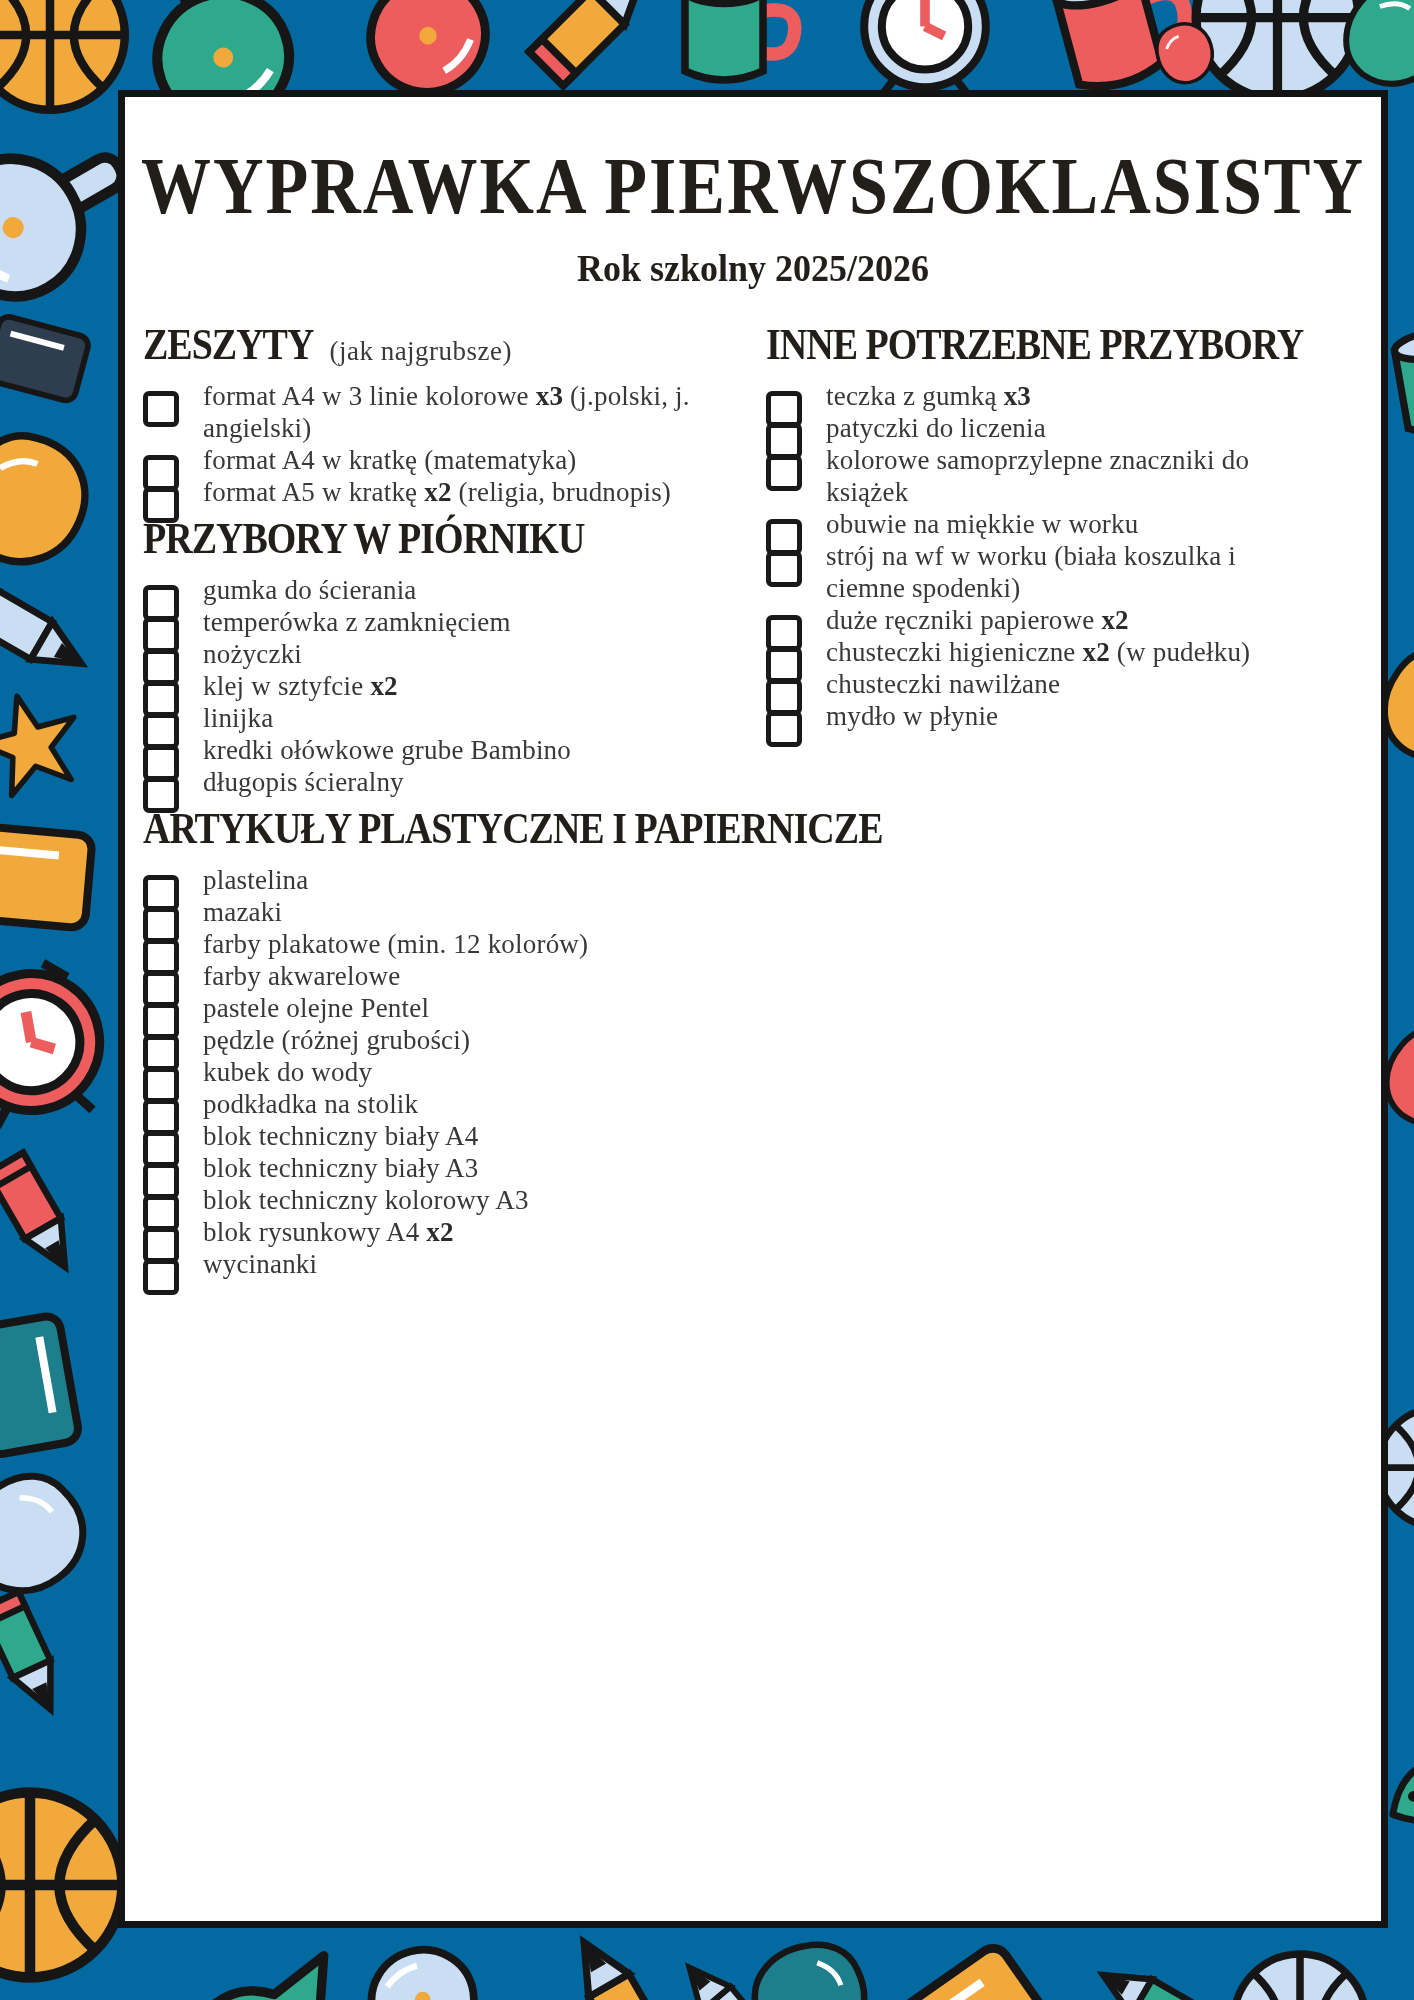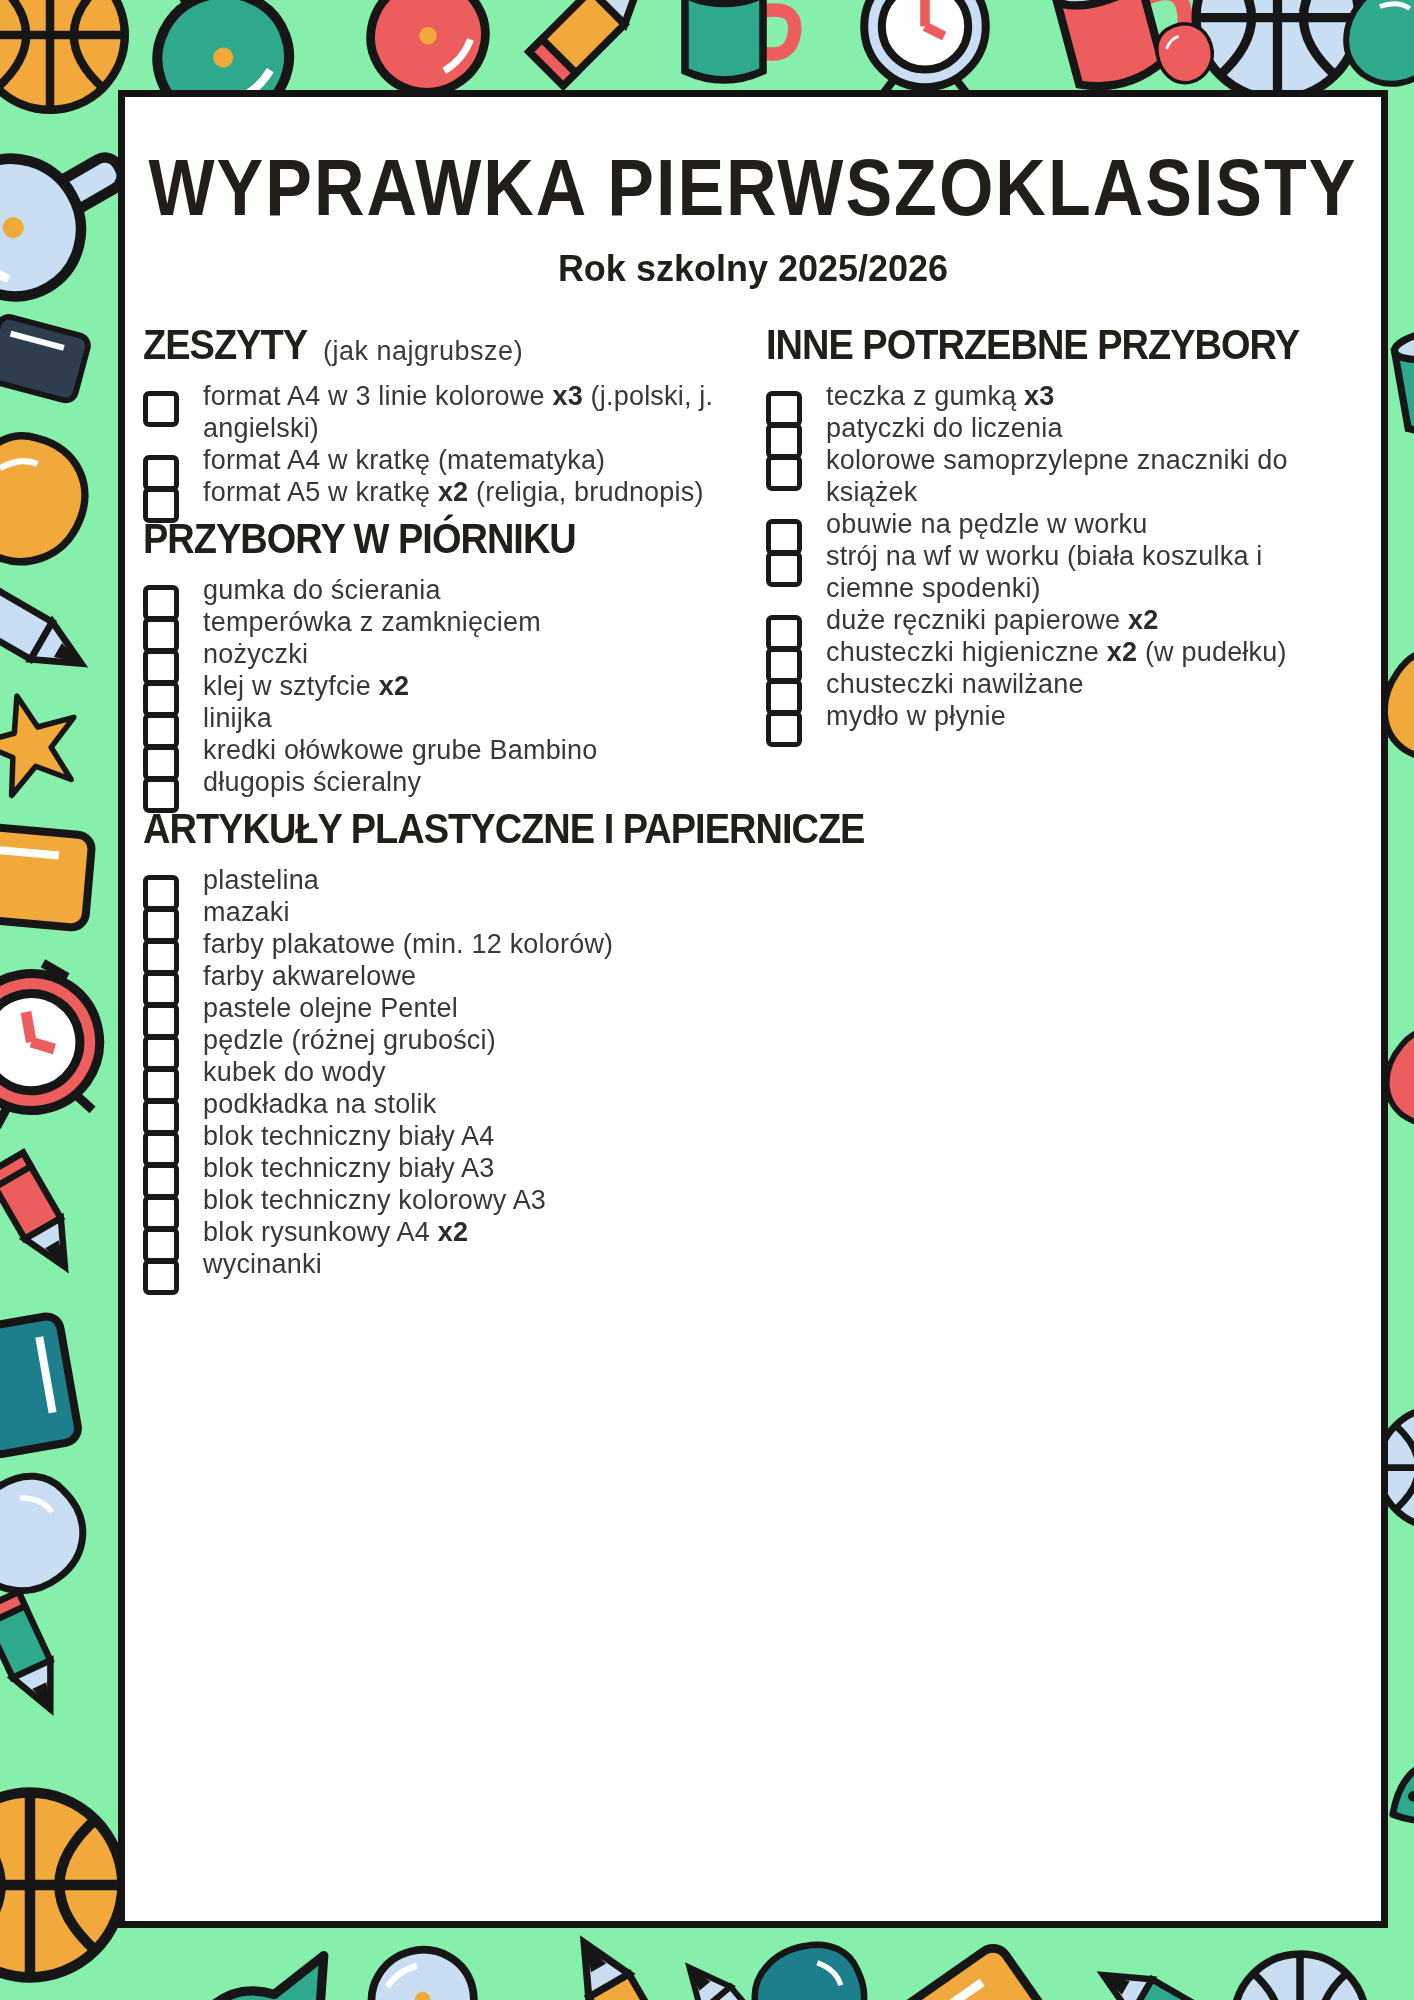--- a/index.html
+++ b/index.html
@@ -1,17 +1,17 @@
 <!DOCTYPE html>
 <html><head>
 <meta charset="utf-8">
 <style>
   html,body{margin:0;padding:0;background:#ffffff;}
-  #page{position:relative;width:1414px;height:2000px;overflow:hidden;background:#86efac;
-        font-family:Liberation Sans, sans-serif;}
+  #page{position:relative;width:1414px;height:2000px;overflow:hidden;background:#0369a1;
+        font-family:Liberation Serif, serif;}
   
   .doodle{position:absolute;z-index:1;overflow:visible;}
   .doodle *{vector-effect:non-scaling-stroke;}
   
   .card{position:absolute;z-index:2;left:118px;top:90px;width:1270px;height:1838px;
         background:#ffffff;border:7px solid #141414;box-sizing:border-box;}
   .title{position:absolute;top:44px;left:0;width:100%;text-align:center;
          font-weight:bold;font-size:70px;letter-spacing:2px;color:#221f1a;
          transform:scaleY(1.15);transform-origin:center top;white-space:nowrap;}
   .subtitle{position:absolute;top:150px;left:0;width:100%;text-align:center;
@@ -310,21 +310,21 @@
           <span class="checkbox"></span>
           <span class="label"><span>patyczki do liczenia</span></span>
         </div>
         <div class="item">
           <span class="checkbox"></span>
           <span class="label"><span>kolorowe samoprzylepne znaczniki do
 książek</span></span>
         </div>
         <div class="item">
           <span class="checkbox"></span>
-          <span class="label"><span>obuwie na pędzle w worku</span></span>
+          <span class="label"><span>obuwie na miękkie w worku</span></span>
         </div>
         <div class="item">
           <span class="checkbox"></span>
           <span class="label"><span>strój na wf w worku (biała koszulka i
 ciemne spodenki)</span></span>
         </div>
         <div class="item">
           <span class="checkbox"></span>
           <span class="label"><span>duże ręczniki papierowe </span><span class="b">x2</span><span></span></span>
         </div>

